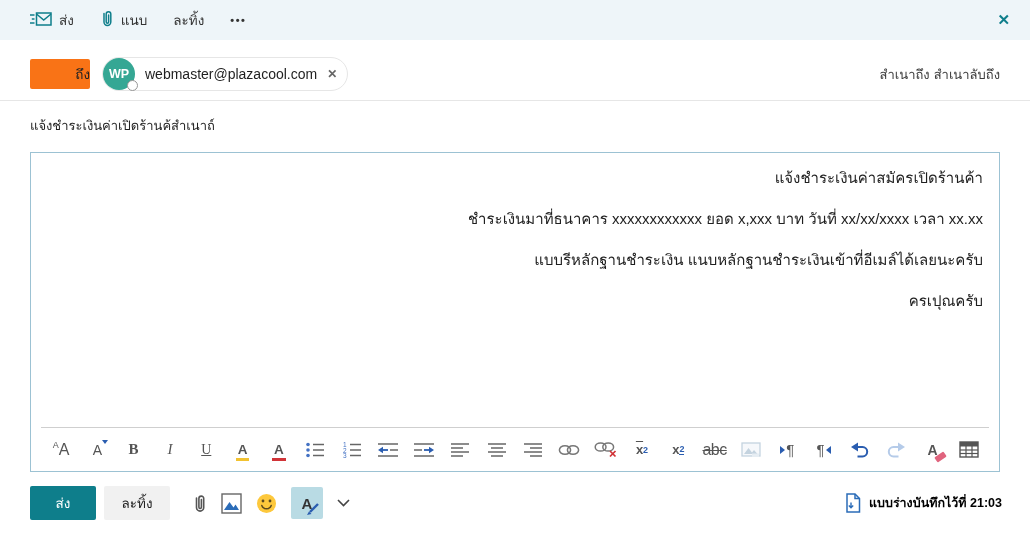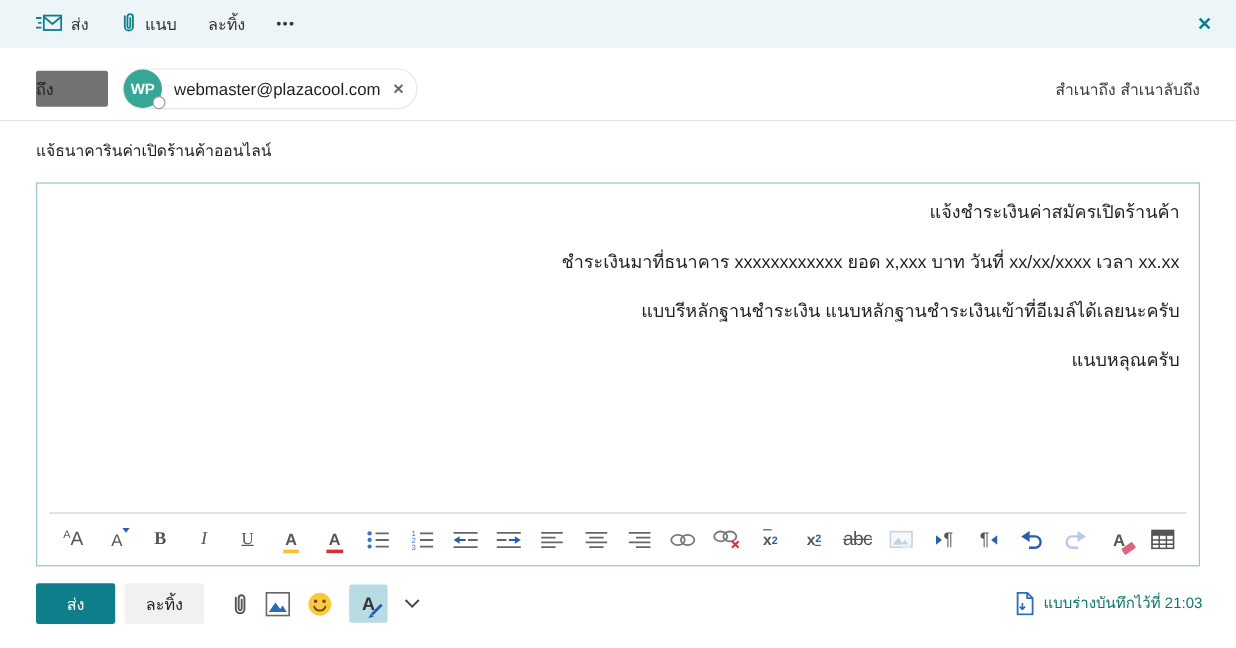--- a/index.html
+++ b/index.html
@@ -11,22 +11,22 @@
             display:flex; align-items:center; padding:0 14px 0 30px; }
   .topbar .cmd { display:flex; align-items:center; gap:7px; font-size:13.5px; color:#333;
                  margin-right:26px; cursor:pointer; }
   .topbar .more { font-size:11px; letter-spacing:1.5px; color:#333; font-weight:bold; }
   .topbar .spacer { flex:1; }
   .close-x { color:#0e7e8b; font-size:15px; font-weight:bold; cursor:pointer; padding:2px 6px; }
 
   
   .to-row { position:absolute; top:55px; left:30px; right:30px; height:38px;
             display:flex; align-items:center; }
-  .to-btn { background:#737373; border:none; height:30px; width:60px; font-size:13.5px; color:#222;
-            border-radius:2px; display:flex; align-items:center; justify-content:flex-start; cursor:pointer;
+  .to-btn { background:#f97316; border:none; height:30px; width:60px; font-size:13.5px; color:#222;
+            border-radius:2px; display:flex; align-items:center; justify-content:flex-end; cursor:pointer;
             font-family:"Liberation Sans", sans-serif; }
   .pill { display:flex; align-items:center; margin-left:12px; border:1px solid #e6e6e6;
           border-radius:18px; padding-right:10px; height:34px; background:#fff; cursor:pointer; }
   .avatar-wrap { position:relative; width:32px; height:32px; }
   .avatar { width:32px; height:32px; border-radius:50%; background:#35a794; color:#fff;
             font-size:12.5px; font-weight:600; display:flex; align-items:center; justify-content:center; }
   .presence { position:absolute; right:-3px; bottom:-1px; width:11px; height:11px; border-radius:50%;
               background:#fff; border:1.5px solid #979797; }
   .pill-email { font-size:14px; color:#1f1f1f; margin:0 10px 0 10px; }
   .pill-x { color:#666; font-size:12px; font-weight:bold; cursor:pointer; }
@@ -87,21 +87,21 @@
                display:flex; align-items:center; }
   .btn-send { background:#0e7e8b; color:#fff; border:none; width:66px; height:34px; font-size:13.5px;
               border-radius:2px; cursor:pointer; font-family:"Liberation Sans", sans-serif; }
   .btn-discard { background:#f1f1f1; color:#222; border:none; width:66px; height:34px; font-size:13.5px;
                  border-radius:2px; margin-left:8px; cursor:pointer; font-family:"Liberation Sans", sans-serif; }
   .bb-icons { display:flex; align-items:center; gap:14px; margin-left:22px; }
   .bb-icon { cursor:pointer; display:flex; align-items:center; justify-content:center; }
   .fmt-toggle { width:32px; height:32px; background:#b9dbe4; border-radius:2px; position:relative;
                 font-size:15px; font-weight:bold; color:#333; }
   .fmt-toggle svg { position:absolute; right:2px; bottom:3px; }
-  .draft { margin-left:auto; display:flex; gap:8px; font-size:12.5px; color:#0f766e; }
+  .draft { margin-left:auto; display:flex; gap:8px; font-size:12.5px; color:#000000;font-weight:bold; }
 </style>
 </head>
 <body>
 
 <div class="topbar">
   <div class="cmd">
     <span>
       <svg width="22" height="16" viewBox="0 0 22 16">
         <g stroke="#0e7e8b" stroke-width="1.5" fill="none">
           <line x1="0" y1="4" x2="4.5" y2="4"></line>
@@ -148,29 +148,29 @@
   </div>
   <div class="ccbcc">
     <span>สำเนาถึง</span>
     <span>สำเนาลับถึง</span>
   </div>
 </div>
 
 <div class="hr-full"></div>
 
 <div class="subject-row">
-  <div class="subject-text">แจ้ธนาคารินค่าเปิดร้านค้าออนไลน์</div>
+  <div class="subject-text">แจ้งชำระเงินค่าเปิดร้านค้สำเนาถ์</div>
 </div>
 
 <div class="editor">
   <div class="editor-text">
     <p>แจ้งชำระเงินค่าสมัครเปิดร้านค้า</p>
     <p>ชำระเงินมาที่ธนาคาร xxxxxxxxxxxx ยอด x,xxx บาท วันที่ xx/xx/xxxx เวลา xx.xx</p>
     <p>แบบรีหลักฐานชำระเงิน แนบหลักฐานชำระเงินเข้าที่อีเมล์ได้เลยนะครับ</p>
-    <p>แนบหลุณครับ</p>
+    <p>ครเปุณครับ</p>
   </div>
 
   <div class="fmt-bar">
     <div class="fmt-divider"></div>
     <div class="fmt-row">
 
       <div class="fmt-btn fb-font">
         <span class="a-sm">A</span>
           <span class="a-lg">A</span>
       </div>

